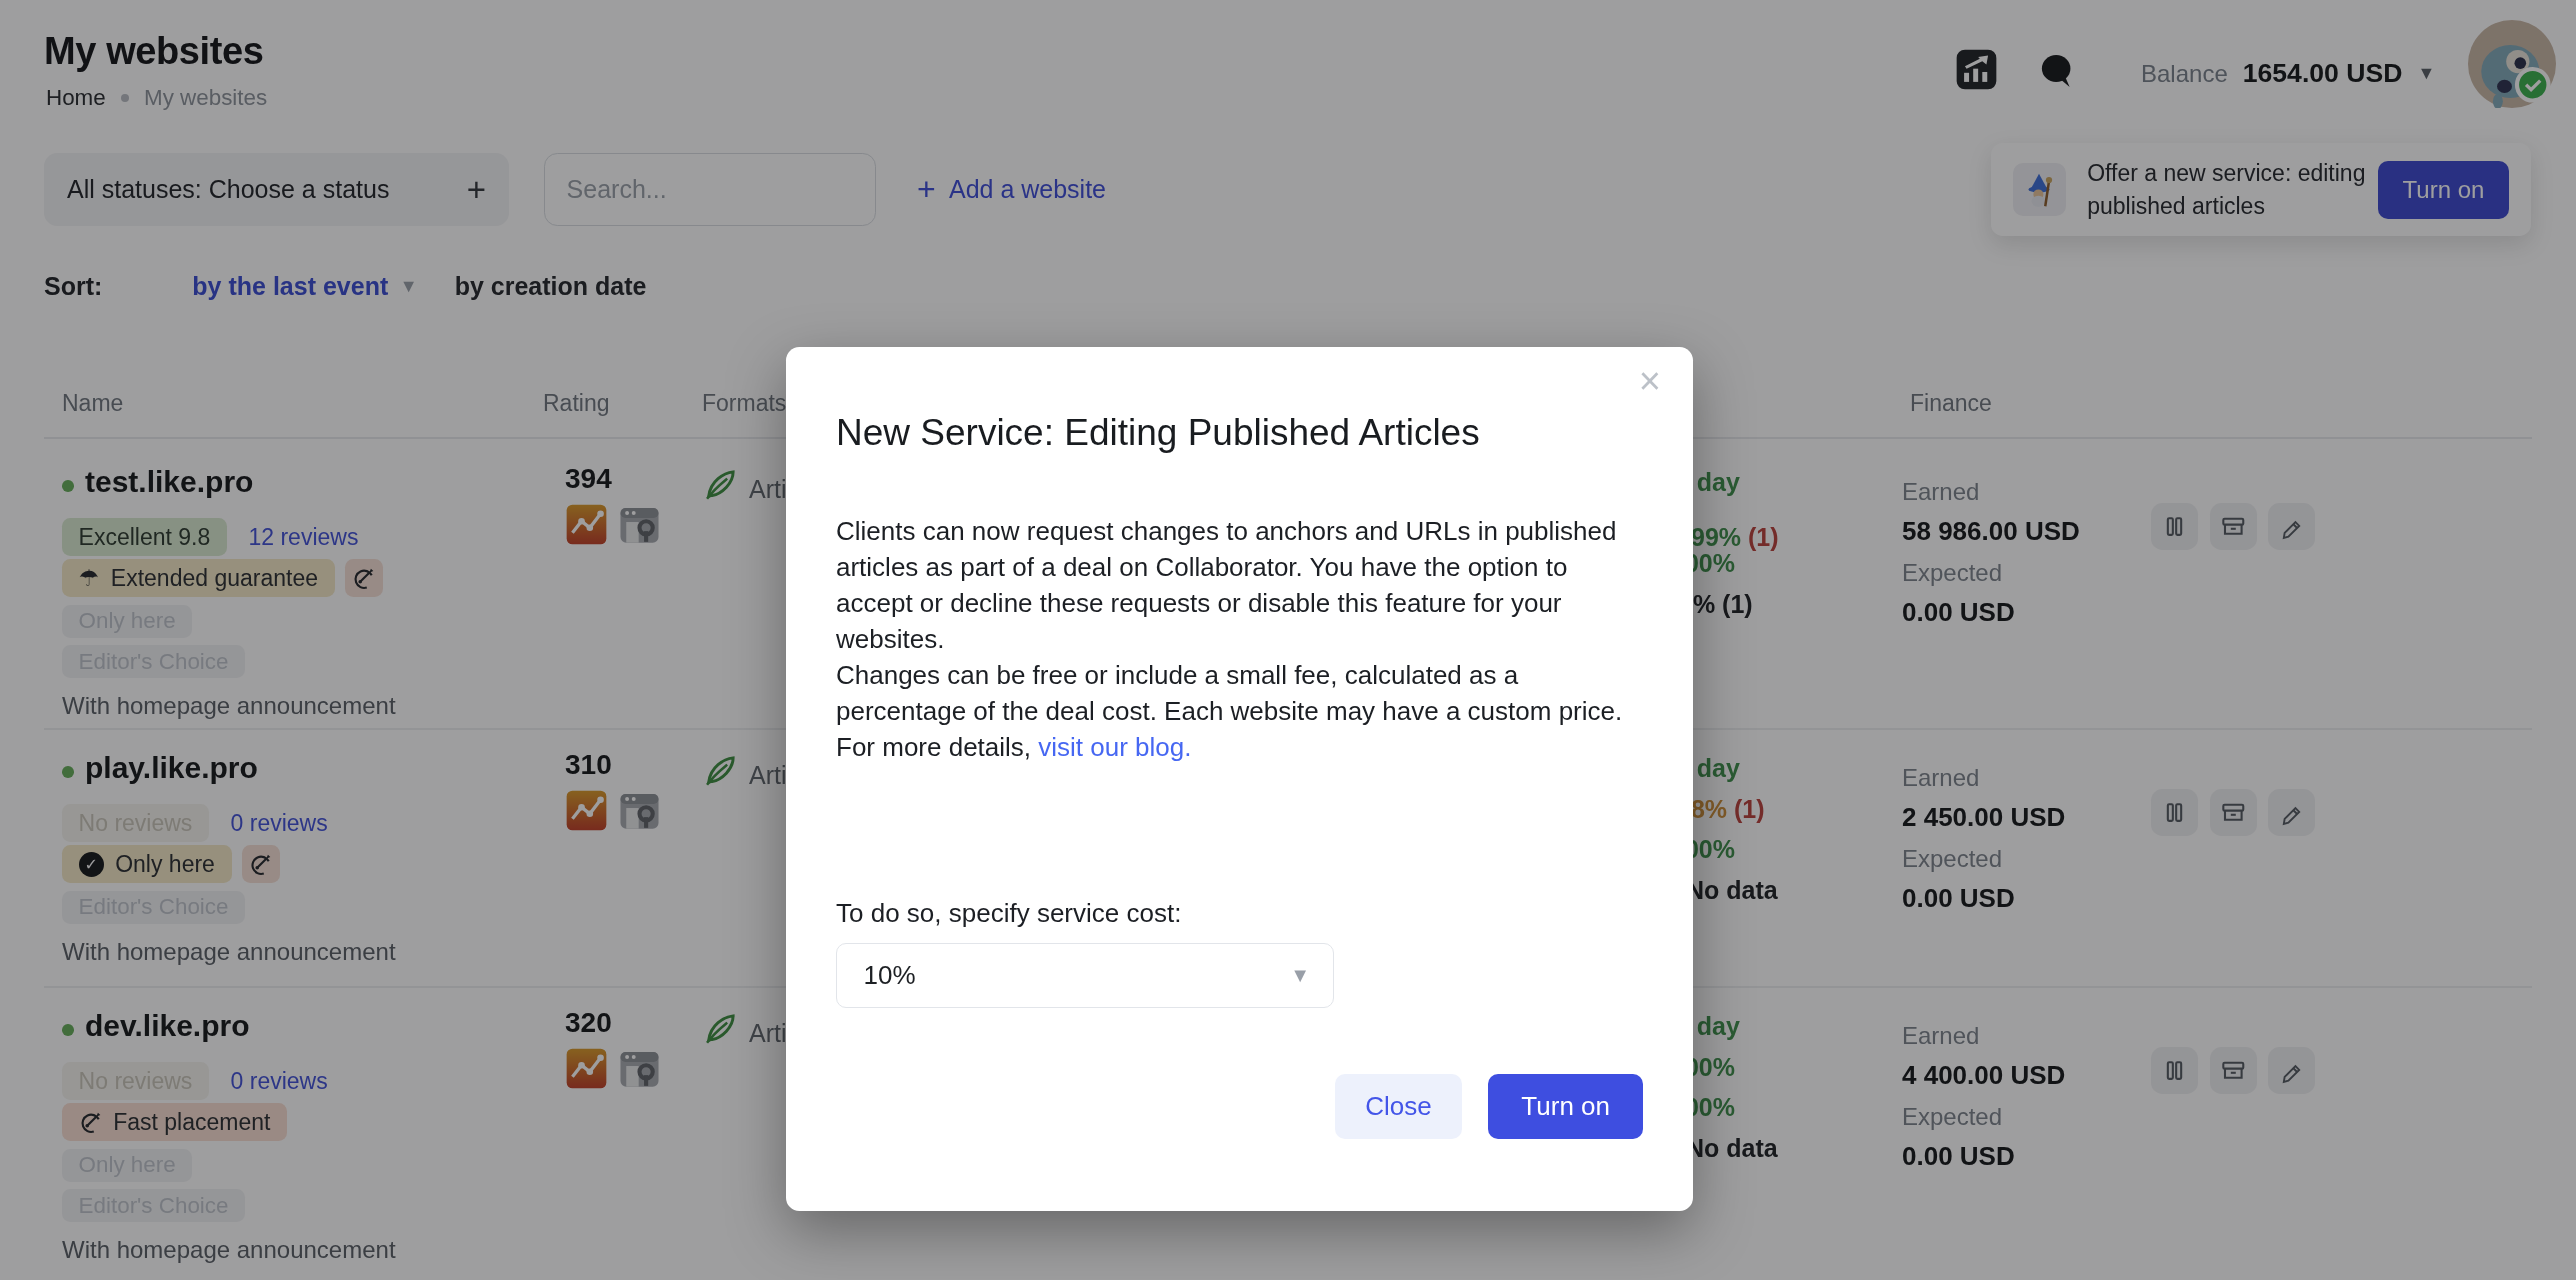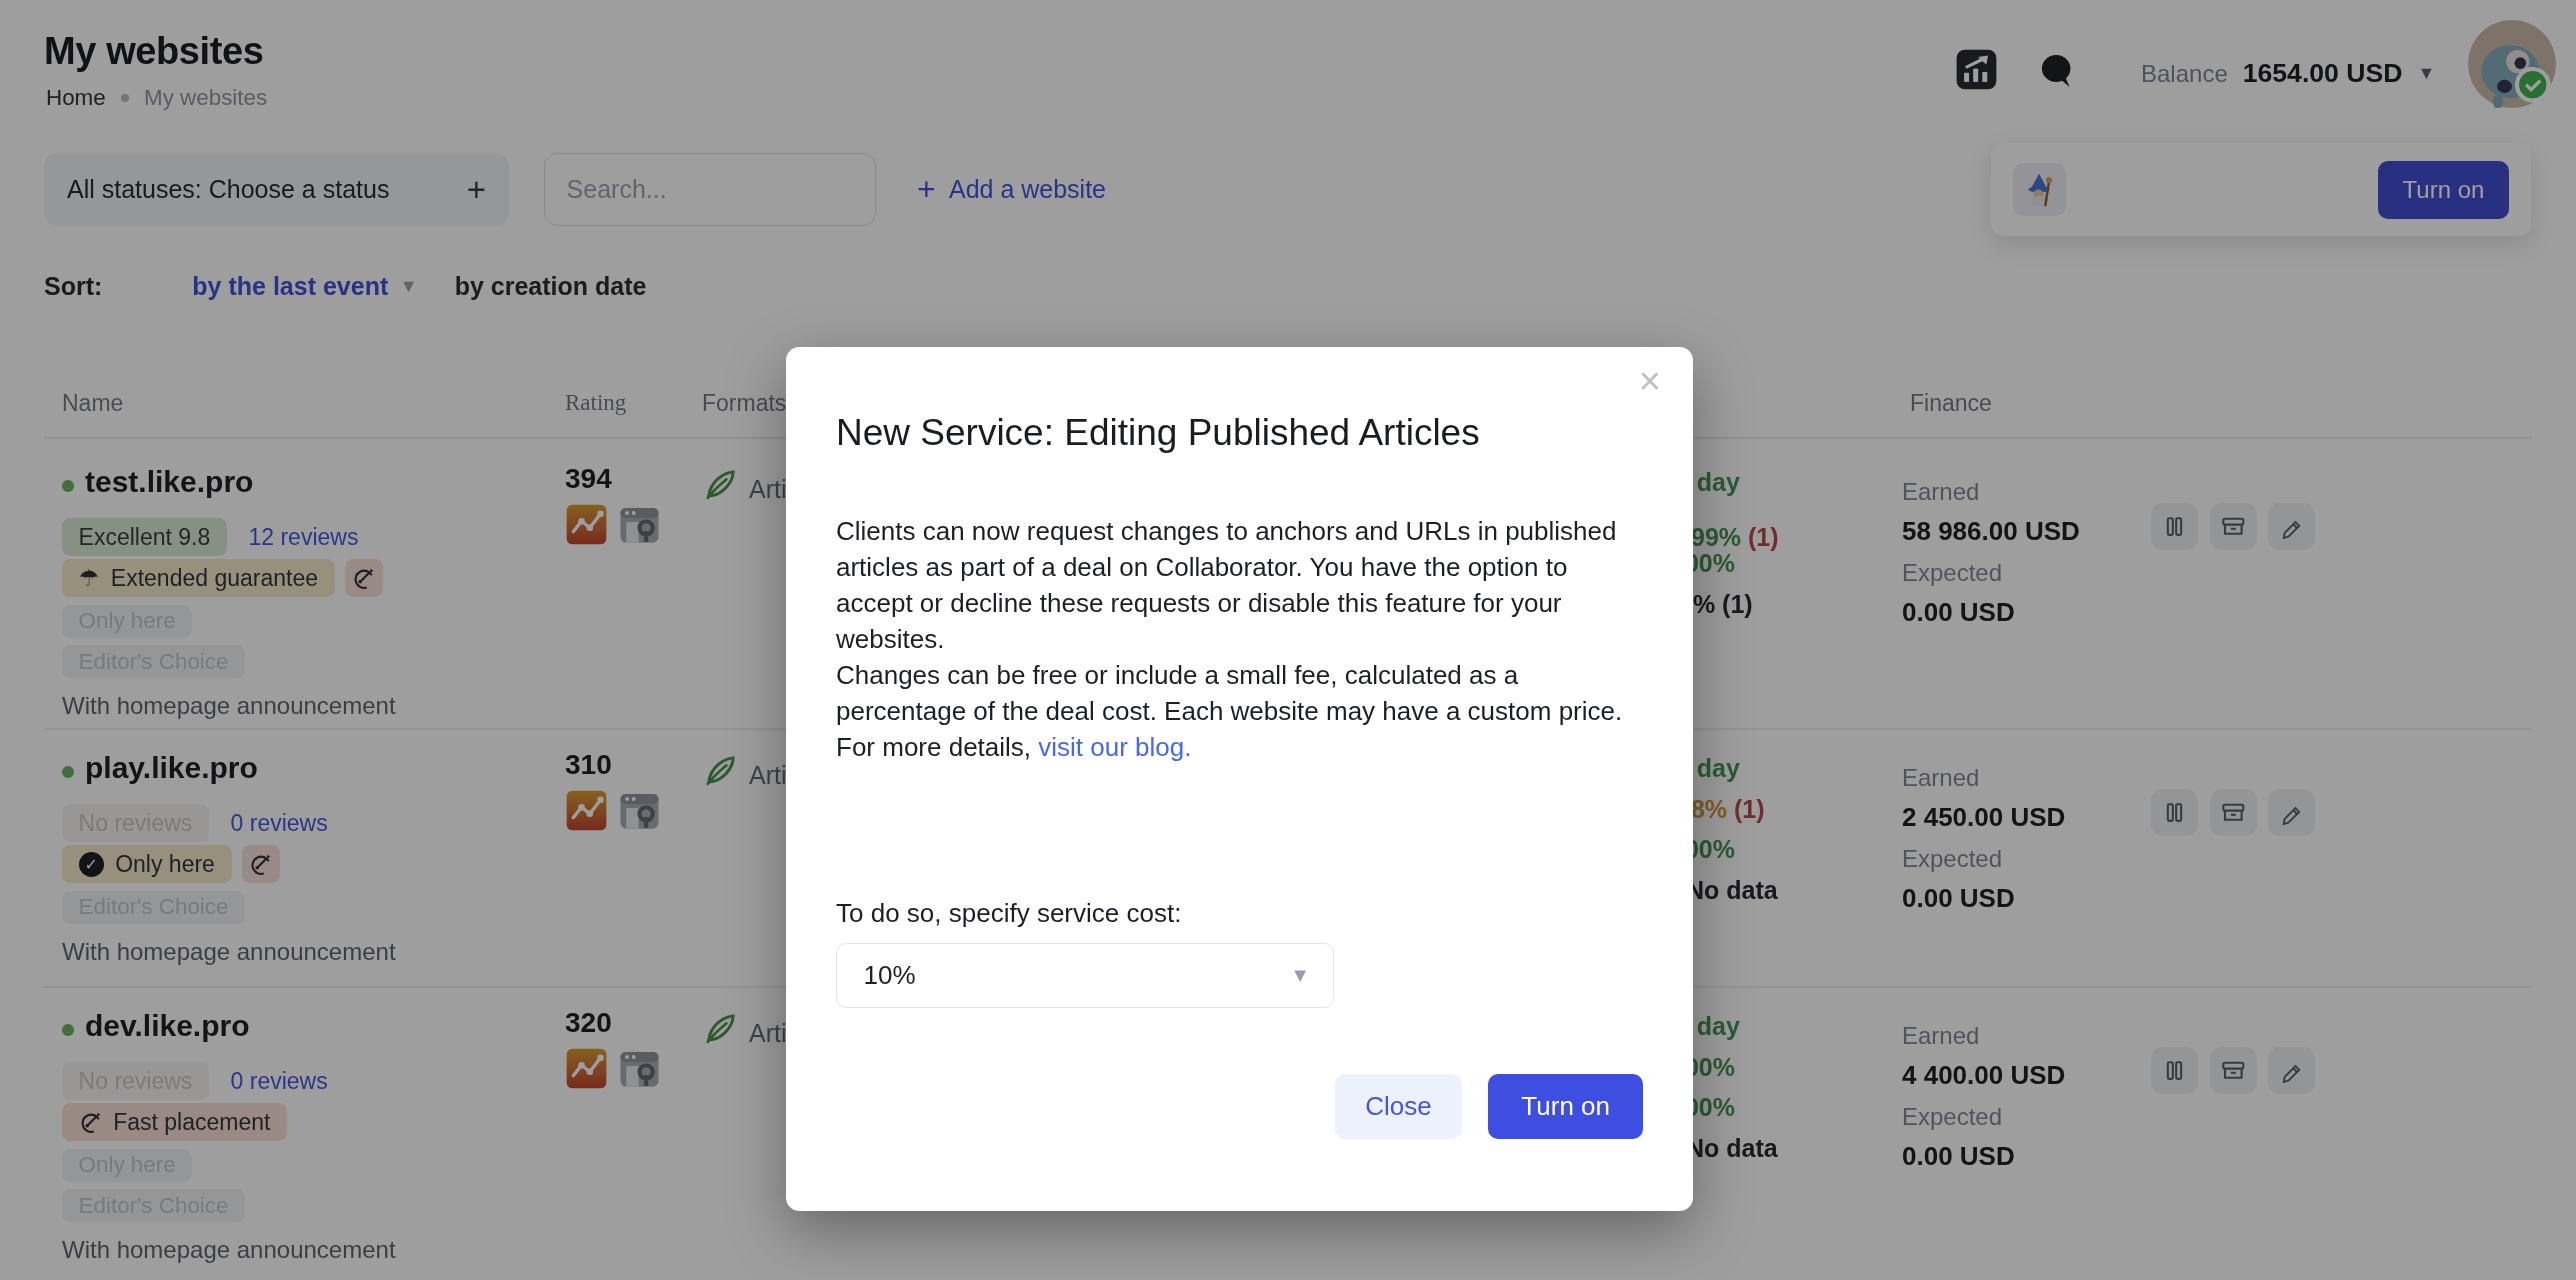--- a/index.html
+++ b/index.html
@@ -35,21 +35,21 @@
 
   
   .sort-row{left:44px;top:272px;display:flex;align-items:center;gap:37px;}
   .sort-lbl{font-size:25px;font-weight:700;color:#212428;margin-right:53px;}
   .sort-active{font-size:25px;font-weight:700;color:#3b4ed2;display:flex;align-items:center;gap:11.6px;}
   .sort-active .caret{font-size:18px;color:#9aa0a8;}
   .sort-inactive{font-size:25px;font-weight:700;color:#26292d;}
 
   
   .thead span{position:absolute;top:390px;font-size:23px;color:#70777f;}
-  .th-name{left:62px;} .th-rating{left:565px;font-family:Liberation Serif, serif;} .th-formats{left:702px;} .th-finance{left:1910px;}
+  .th-name{left:62px;} .th-rating{left:543px;} .th-formats{left:702px;} .th-finance{left:1910px;}
   .head-divider{left:44px;top:437px;width:2488px;height:1.7px;background:#e8eaed;}
   .row-divider{height:1.7px;background:#edeff1;left:44px;width:2488px;}
 
   .trow{position:absolute;left:0;width:2576px;}
   .status-dot{position:absolute;left:62px;top:27px;width:11.6px;height:11.6px;border-radius:50%;background:#67ad5b;}
   .site-name{position:absolute;left:85px;top:11.6px;font-size:30px;font-weight:700;color:#17191c;}
   .rating-val{position:absolute;left:565px;top:10px;font-size:28px;font-weight:700;}
   .rating-icons{position:absolute;left:565px;top:50px;display:flex;gap:10px;}
   .fmt-icon{position:absolute;left:702px;top:13.3px;}
   .fmt-text{position:absolute;left:749px;top:21.6px;font-size:25px;color:#62686f;}
@@ -164,20 +164,21 @@
     <div class="toast-ico">
       <svg width="40" height="40" viewBox="0 0 64 64">
         <polygon points="32,6 45,30 19,30" fill="#3f6fd8"></polygon>
         <ellipse cx="32" cy="31" rx="17" ry="5" fill="#3f6fd8"></ellipse>
         <circle cx="31" cy="39" r="8" fill="#e8c49a"></circle>
         <ellipse cx="31" cy="50" rx="11" ry="9" fill="#e6e8ef"></ellipse>
         <line x1="48" y1="18" x2="42" y2="58" stroke="#8a5c2c" stroke-width="4"></line>
         <circle cx="48" cy="16" r="5" fill="#c9a35e"></circle>
       </svg>
     </div>
+    <div class="toast-txt">Offer a new service: editing published articles</div>
     <div class="toast-btn">Turn on</div>
   </div>
 
   <div class="abs status-chip">
     <span class="txt">All statuses: Choose a status</span>
     <span class="plus">+</span>
   </div>
   <input class="abs search" placeholder="Search..." style="">
   <div class="abs add-site">
     <span class="plus">+</span>

